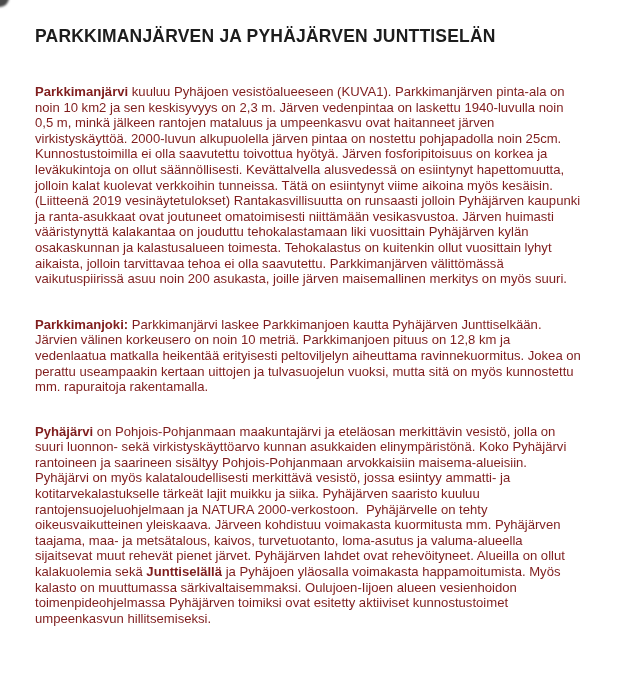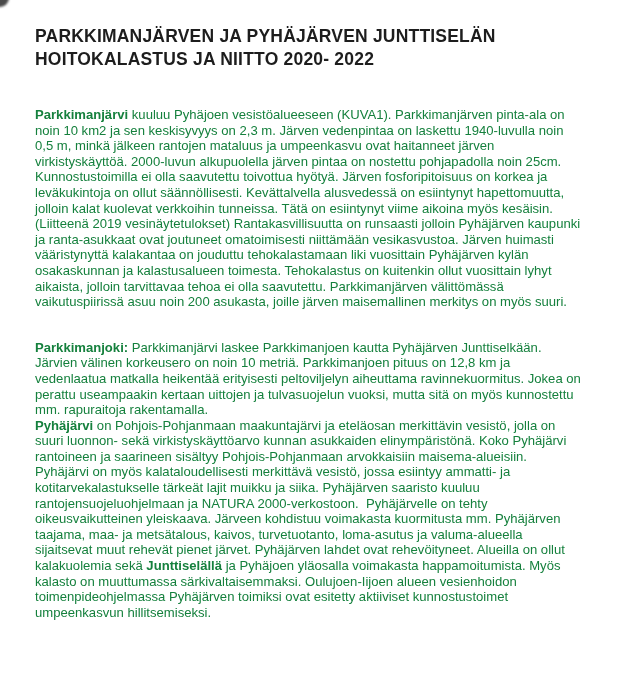--- a/index.html
+++ b/index.html
@@ -46,42 +46,41 @@
   }
   .para {
     margin: 0;
     white-space: pre-wrap;
   }
   .para .bold {
     font-weight: bold;
   }
   .gap-none   { margin-top: 0; }
   .gap-line   { margin-top: 30px; }
-  .gap-double { }
+  .gap-double { margin-top: 29px; }
   .corner-artifact {
     position: absolute;
     top: -3px;
     left: -3px;
     width: 12px;
     height: 10px;
     background: #4a4a4a;
     border-bottom-right-radius: 9px;
     filter: blur(1.2px);
   }
 </style>
 </head>
 <body>
 
 <div class="page">
   <div class="corner-artifact"></div>
   <div class="scan">
     <h1 class="doc-title" style="color: rgb(29, 29, 29);">
       <span>PARKKIMANJÄRVEN JA PYHÄJÄRVEN JUNTTISELÄN</span>
-      <span>HOITOKALASTUS JA NIITTO 2020- 2022</span>
     </h1>
-    <div class="doc-body" style="color: #15803d;">
+    <div class="doc-body" style="color: #7f1d1d;">
         <p class="para gap-none"><span class="bold">Parkkimanjärvi</span><span class=""> kuuluu Pyhäjoen vesistöalueeseen (KUVA1). Parkkimanjärven pinta-ala on noin 10 km2 ja sen keskisyvyys on 2,3 m. Järven vedenpintaa on laskettu 1940-luvulla noin 0,5 m, minkä jälkeen rantojen mataluus ja umpeenkasvu ovat haitanneet järven virkistyskäyttöä. 2000-luvun alkupuolella järven pintaa on nostettu pohjapadolla noin 25cm.</span></p>
         <p class="para gap-none"><span class="">Kunnostustoimilla ei olla saavutettu toivottua hyötyä. Järven fosforipitoisuus on korkea ja leväkukintoja on ollut säännöllisesti. Kevättalvella alusvedessä on esiintynyt hapettomuutta, jolloin kalat kuolevat verkkoihin tunneissa. Tätä on esiintynyt viime aikoina myös kesäisin. (Liitteenä 2019 vesinäytetulokset) Rantakasvillisuutta on runsaasti jolloin Pyhäjärven kaupunki ja ranta-asukkaat ovat joutuneet omatoimisesti niittämään vesikasvustoa. Järven huimasti vääristynyttä kalakantaa on jouduttu tehokalastamaan liki vuosittain Pyhäjärven kylän osakaskunnan ja kalastusalueen toimesta. Tehokalastus on kuitenkin ollut vuosittain lyhyt aikaista, jolloin tarvittavaa tehoa ei olla saavutettu. Parkkimanjärven välittömässä vaikutuspiirissä asuu noin 200 asukasta, joille järven maisemallinen merkitys on myös suuri.</span></p>
         <p class="para gap-line"><span class="bold">Parkkimanjoki:</span><span class=""> Parkkimanjärvi laskee Parkkimanjoen kautta Pyhäjärven Junttiselkään. Järvien välinen korkeusero on noin 10 metriä. Parkkimanjoen pituus on 12,8 km ja vedenlaatua matkalla heikentää erityisesti peltoviljelyn aiheuttama ravinnekuormitus. Jokea on perattu useampaakin kertaan uittojen ja tulvasuojelun vuoksi, mutta sitä on myös kunnostettu mm. rapuraitoja rakentamalla.</span></p>
         <p class="para gap-double"><span class="bold">Pyhäjärvi</span><span class=""> on Pohjois-Pohjanmaan maakuntajärvi ja eteläosan merkittävin vesistö, jolla on suuri luonnon- sekä virkistyskäyttöarvo kunnan asukkaiden elinympäristönä. Koko Pyhäjärvi rantoineen ja saarineen sisältyy Pohjois-Pohjanmaan arvokkaisiin maisema-alueisiin. Pyhäjärvi on myös kalataloudellisesti merkittävä vesistö, jossa esiintyy ammatti- ja kotitarvekalastukselle tärkeät lajit muikku ja siika. Pyhäjärven saaristo kuuluu rantojensuojeluohjelmaan ja NATURA 2000-verkostoon.  Pyhäjärvelle on tehty oikeusvaikutteinen yleiskaava. Järveen kohdistuu voimakasta kuormitusta mm. Pyhäjärven taajama, maa- ja metsätalous, kaivos, turvetuotanto, loma-asutus ja valuma-alueella sijaitsevat muut rehevät pienet järvet. Pyhäjärven lahdet ovat rehevöityneet. Alueilla on ollut kalakuolemia sekä </span><span class="bold">Junttiselällä</span><span class=""> ja Pyhäjoen yläosalla voimakasta happamoitumista. Myös kalasto on muuttumassa särkivaltaisemmaksi. Oulujoen-Iijoen alueen vesienhoidon toimenpideohjelmassa Pyhäjärven toimiksi ovat esitetty aktiiviset kunnostustoimet umpeenkasvun hillitsemiseksi.</span></p>
       </div>
   </div>
 </div>
 
 </body></html>

